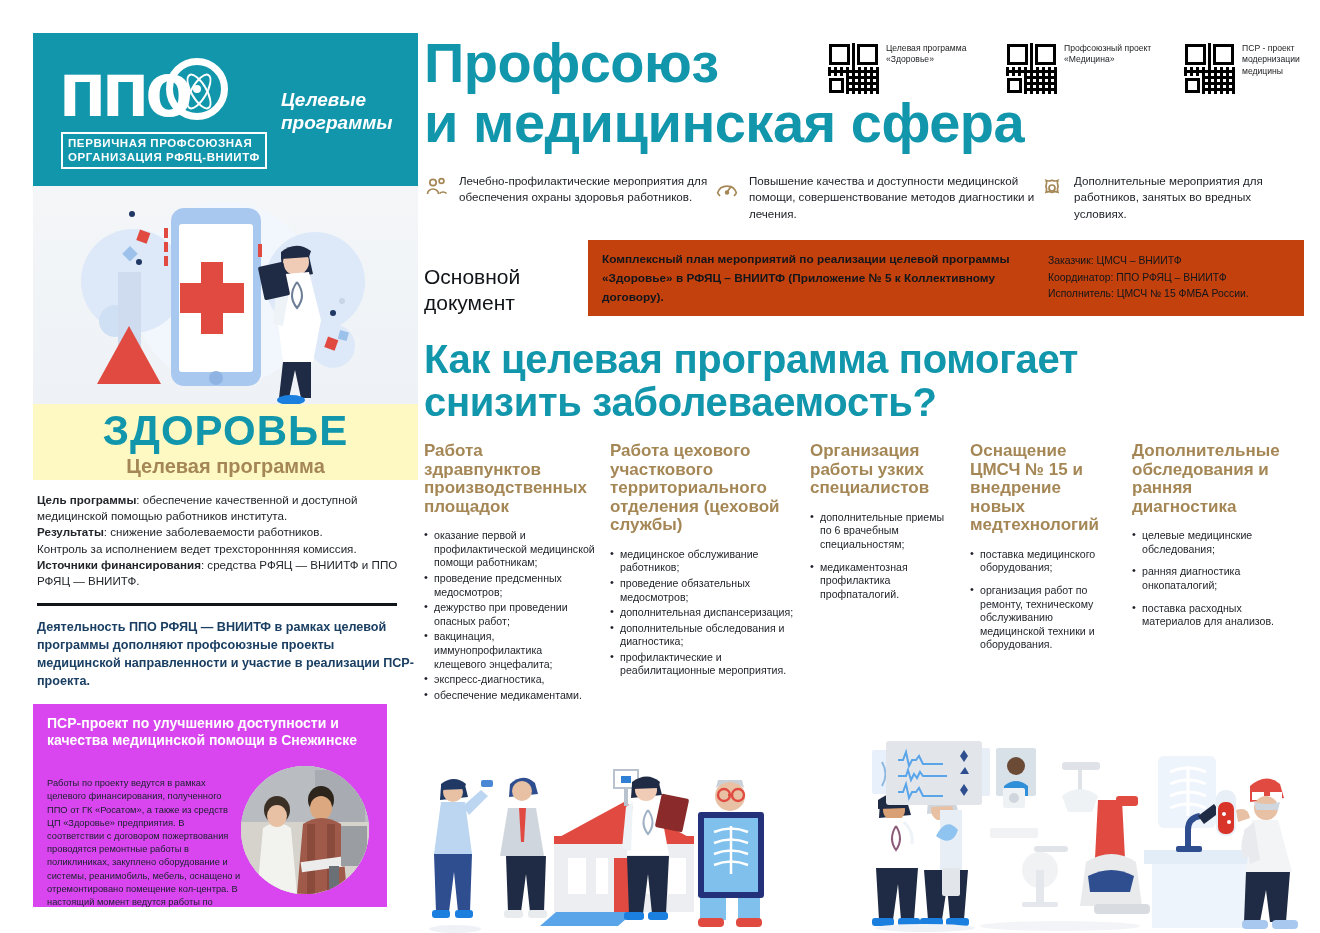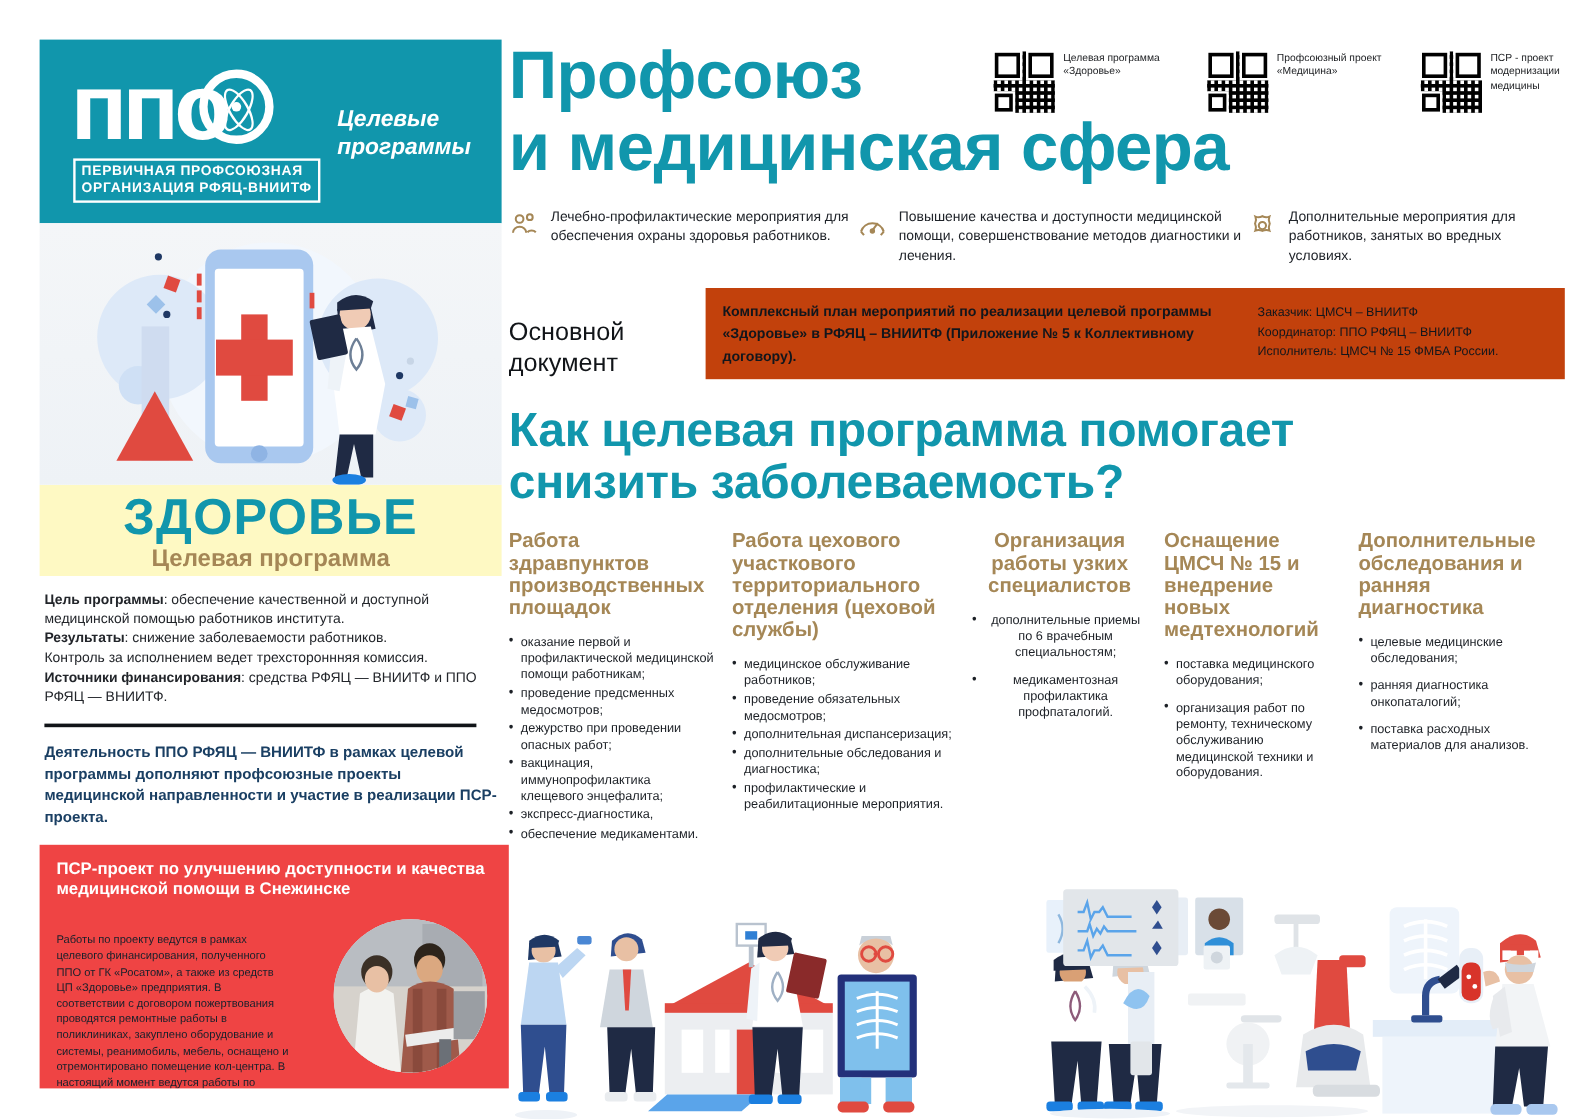--- a/index.html
+++ b/index.html
@@ -96,22 +96,22 @@
   .side-text b { font-weight: 700; }
   .rule {
     margin: 14px 4px 12px 4px; height: 3px; background: #111418; width: 360px;
   }
   .side-note {
     padding: 0 4px; font-size: 12.6px; line-height: 18px;
     font-weight: 700; color: #1a3f63;
   }
 
   .psr-box {
-    margin-top: 14px; width: 391px; height: 203px;
-    background: #ef4444; position: relative; overflow: hidden;
+    margin-top: 14px; width: 354px; height: 203px;
+    background: #d946ef; position: relative; overflow: hidden;
   }
   .psr-title {
     padding: 11px 14px 0 14px;
     color: #ffffff; font-size: 14px; font-weight: 700; line-height: 17px;
   }
   .psr-body {
     position: absolute; left: 14px; top: 73px; width: 195px;
     color: #17202b; font-size: 9.3px; line-height: 13.2px;
   }
   .psr-photo {
@@ -186,21 +186,21 @@
     margin-top: 22px;
     color: #1196ac; font-weight: 800;
     font-size: 40px; line-height: 43px; letter-spacing: -0.3px;
     width: 830px;
   }
 
   .cols { display: flex; margin-top: 18px; gap: 0; }
   .col { padding-right: 14px; }
   .col.c1 { width: 186px; }
   .col.c2 { width: 200px; }
-  .col.c3 { width: 160px; text-align: center; }
+  .col.c3 { width: 160px; }
   .col.c4 { width: 162px; }
   .col.c5 { width: 172px; }
   .col-h {
     color: #a58756; font-size: 17px; font-weight: 700; line-height: 18.5px;
     margin-bottom: 13px;
   }
   .col ul { list-style: none; }
   .col li {
     position: relative; padding-left: 10px;
     font-size: 10.6px; line-height: 13.6px; color: #1c2026;

